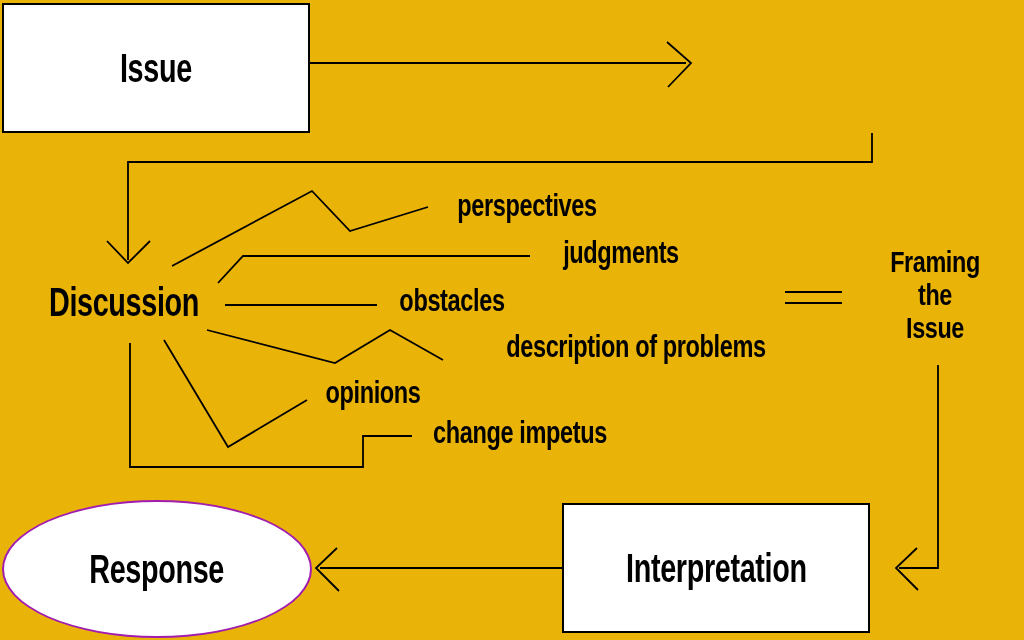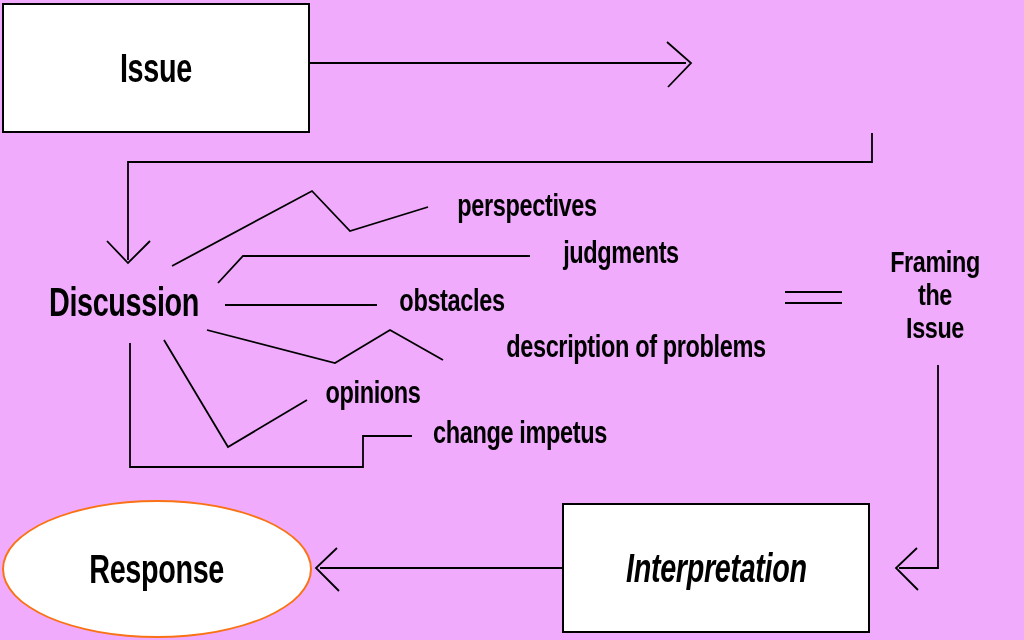--- a/index.html
+++ b/index.html
@@ -1,27 +1,27 @@
 <!DOCTYPE html>
 <html><head>
 <meta charset="utf-8">
 <style>
   html,body { margin:0; padding:0; background:#ffffff; }
   .stage {
-    position:relative; width:1024px; height:640px; background:#f0abfc;
+    position:relative; width:1024px; height:640px; background:#eab308;
     font-family:"Liberation Sans", sans-serif; overflow:hidden;
   }
   .stage svg { position:absolute; left:0; top:0; z-index:1; }
   .node-box {
     position:absolute; box-sizing:border-box; border:2px solid #000;
     background:#fff; display:flex; align-items:center; justify-content:center;
     z-index:2;
   }
   .node-ellipse {
-    position:absolute; box-sizing:border-box; border:2px solid #f97316;
+    position:absolute; box-sizing:border-box; border:2px solid #a21caf;
     background:#fff; border-radius:50%; display:flex; align-items:center;
     justify-content:center; z-index:2;
   }
   .big-label {
     font-weight:bold; font-size:40px; color:#000; white-space:nowrap;
     display:inline-block; transform:scaleX(0.72); letter-spacing:-0.5px;
   }
   .float-label {
     position:absolute; font-weight:bold; color:#000; white-space:nowrap;
     transform:translate(-50%,-50%) scaleX(0.76); z-index:3; letter-spacing:-0.5px;
@@ -62,21 +62,21 @@
 
     <line x1="562" y1="568" x2="320" y2="568"></line>
     <polyline points="337,548 316,568 339,591"></polyline>
   </svg>
 
   <div class="node-box" style="left:2px; top:3px; width:308px; height:130px;">
     <span class="big-label">Issue</span>
   </div>
 
 
-  <div class="node-box" style="left:562px; top:503px; width:308px; height:130px;font-style:italic;">
+  <div class="node-box" style="left:562px; top:503px; width:308px; height:130px;">
     <span class="big-label">Interpretation</span>
   </div>
 
   <div class="node-ellipse" style="left:2px; top:500px; width:310px; height:138px;">
     <span class="big-label">Response</span>
   </div>
 
   <div class="float-label main" style="left:124px; top:302px;">Discussion</div>
 
   <div class="float-label sub" style="left:527px; top:206px;">perspectives</div>

